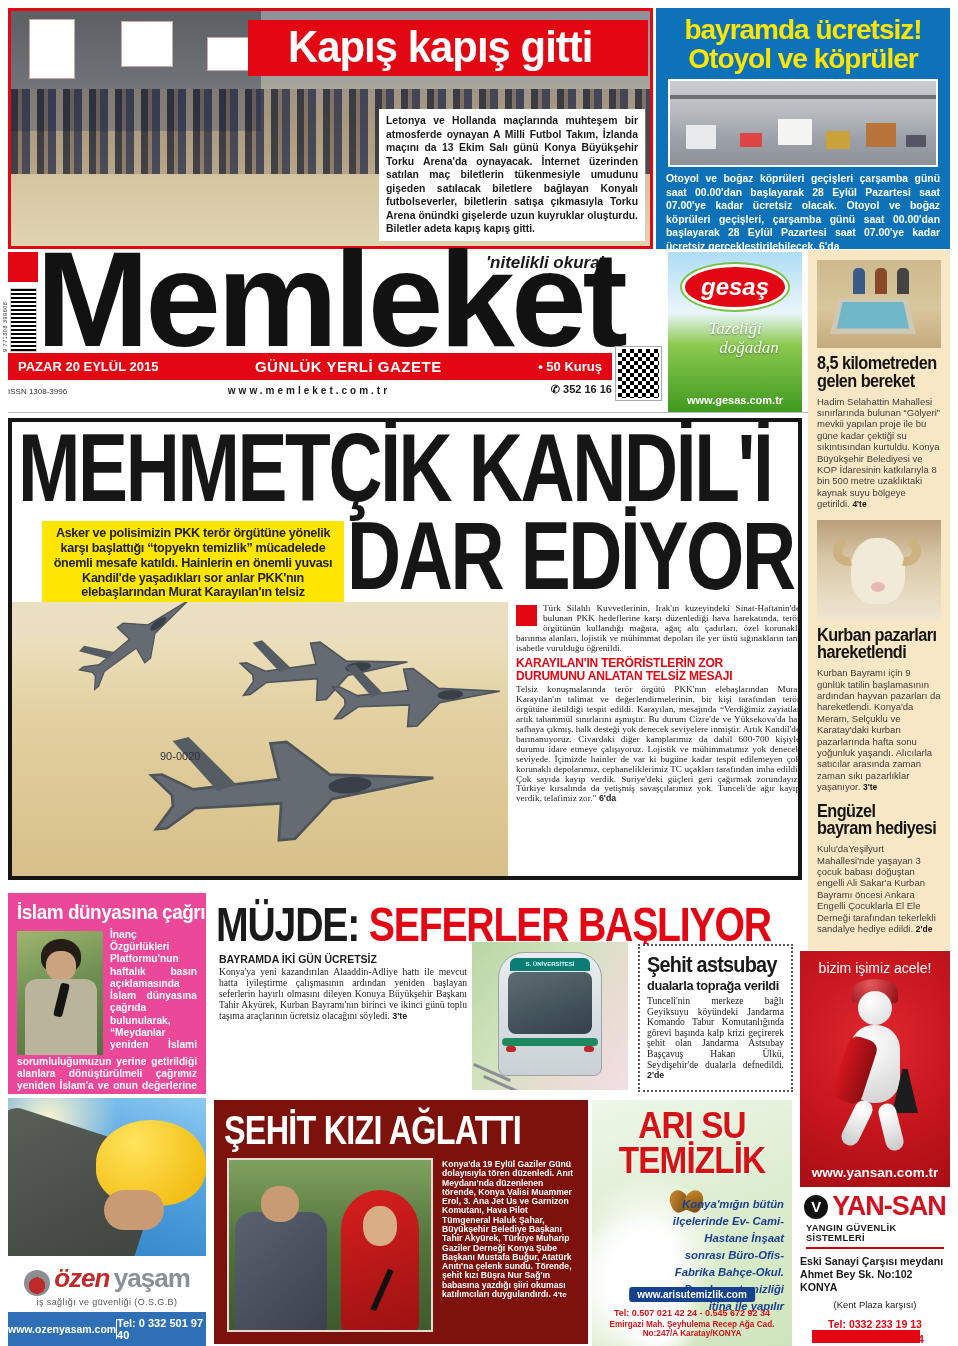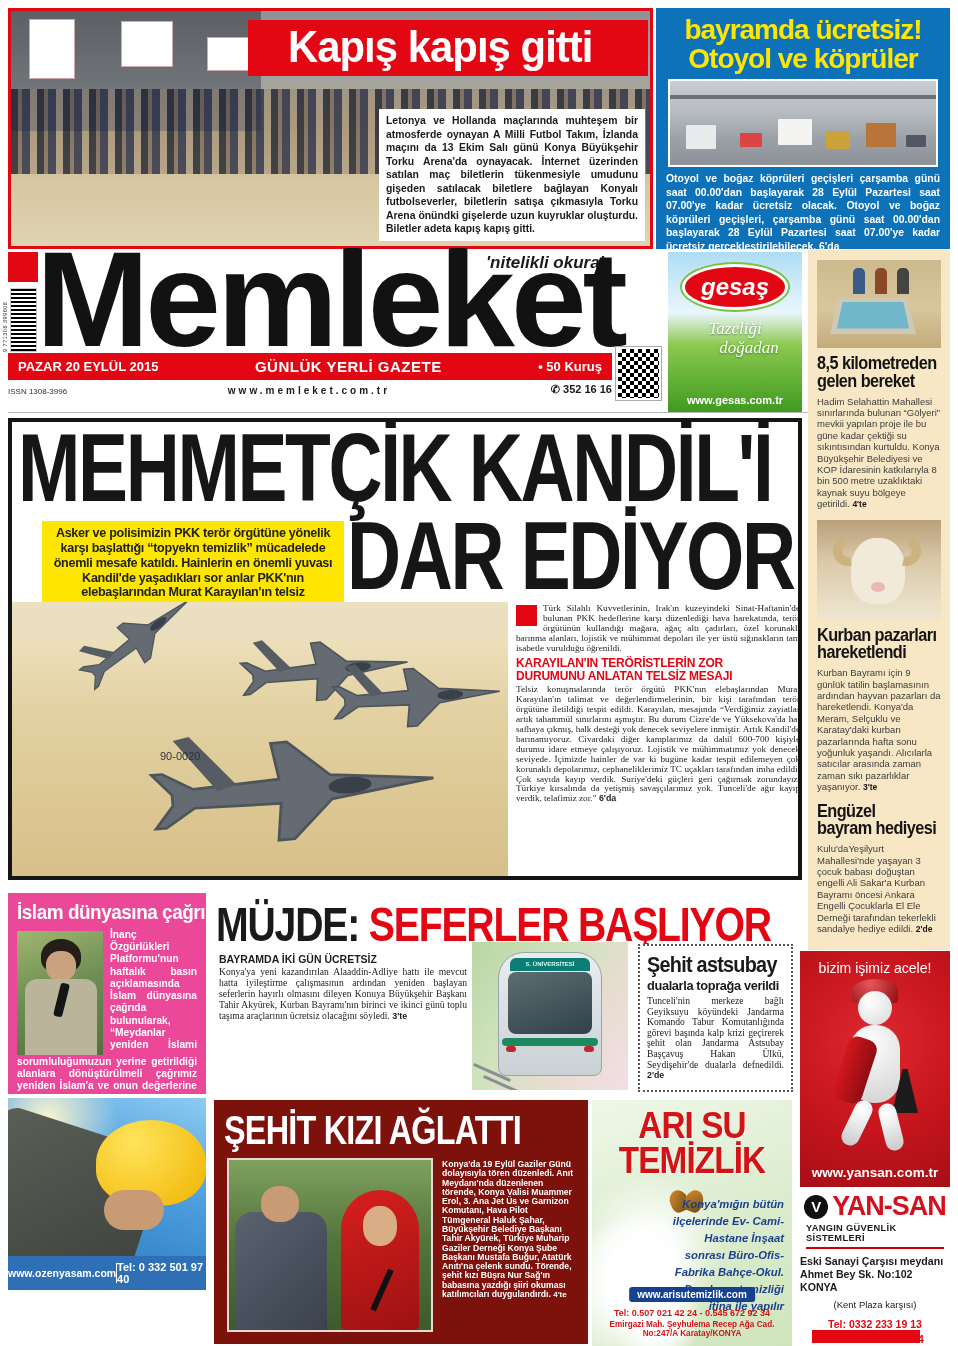--- a/index.html
+++ b/index.html
@@ -392,20 +392,24 @@
 
     <div class="redbar"></div>
   </div>
 
   <div class="abs" id="ozen">
     <div class="photo">
       <div class="sleeve"></div>
       <div class="helmet"></div>
       <div class="hand"></div>
     </div>
+    <div class="band">
+      <span class="gear"></span><span class="bn1">özen</span>&nbsp;<span class="bn2">yaşam</span>
+      <div class="sub">iş sağlığı ve güvenliği (O.S.G.B)</div>
+    </div>
     <div class="blue">
       <span class="s1">www.ozenyasam.com</span>
       <span class="dv"></span>
       <span class="s2">Tel: 0 332 501 97 40</span>
     </div>
   </div>
 
   <div class="abs" id="kizi">
     <div class="h">ŞEHİT KIZI AĞLATTI</div>
     <div class="photo">

